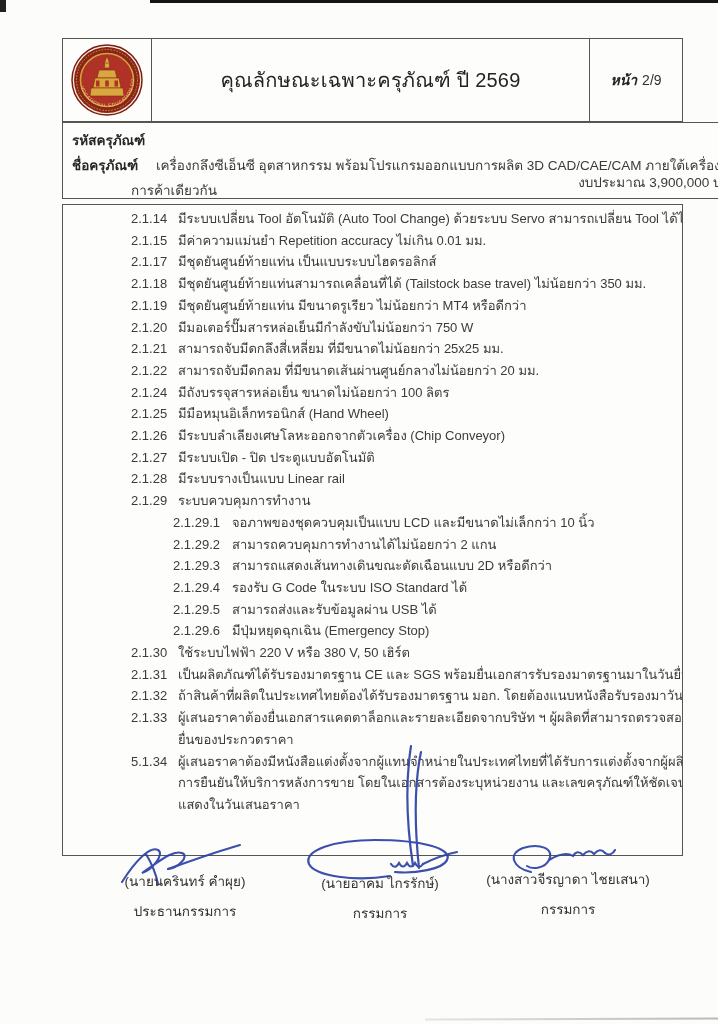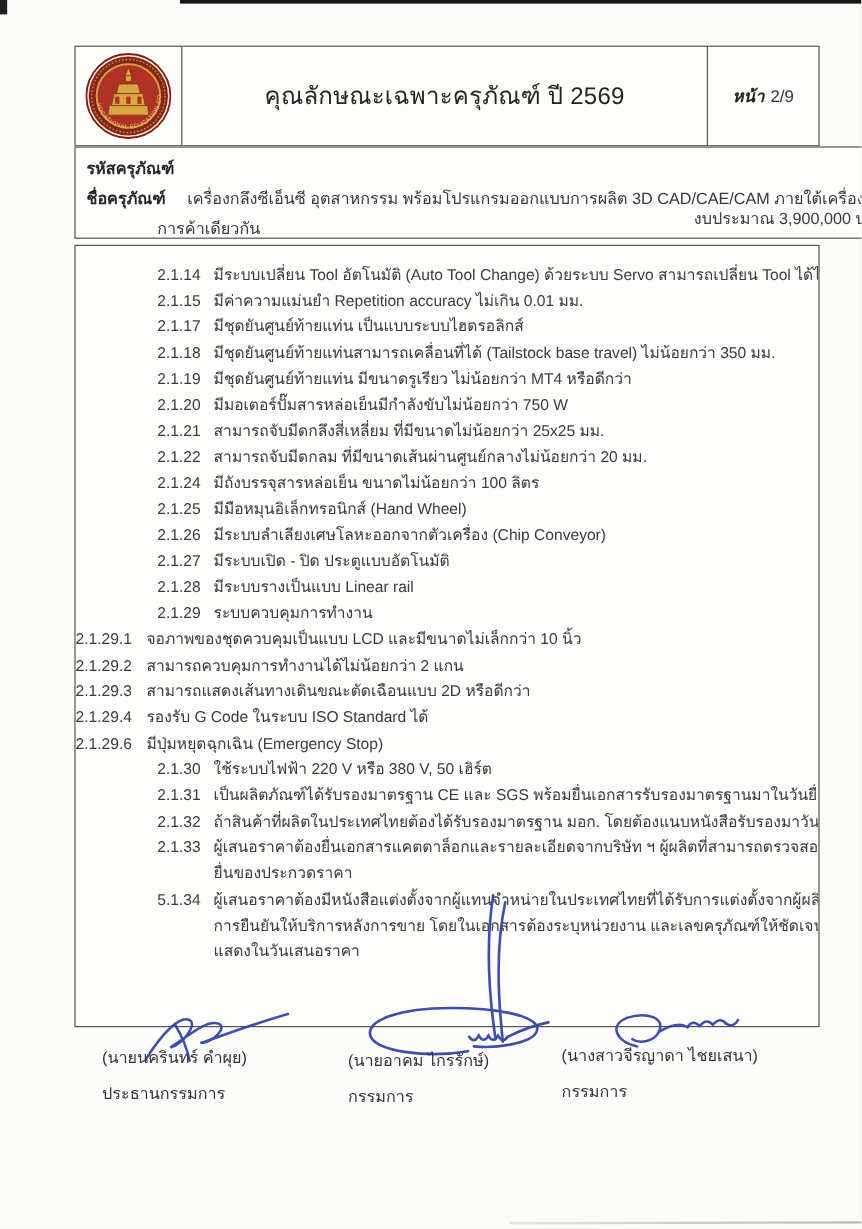--- a/index.html
+++ b/index.html
@@ -19,29 +19,29 @@
   .page-cell{width:92px;display:flex;align-items:center;justify-content:center;gap:5px;font-size:14px;color:#333;}
   .page-cell .lbl{font-weight:bold;color:#242423;font-style:italic;}
   #info-box{left:62px;top:122px;width:686px;height:77px;font-size:13.5px;}
   .info-line{position:absolute;white-space:nowrap;}
   .blabel{font-weight:bold;color:#262626;}
   #info-code{left:9px;top:6px;}
   #info-name{left:9px;top:31px;}
   #info-name .val{margin-left:14px;}
   #info-name2{left:68px;top:56px;text-align:right;}
   #info-budget{right:9px;top:48px;}
-  #spec-box{left:62px;top:204px;width:621px;height:652px;padding-top:13px;overflow:hidden;}
+  #spec-box{left:62px;top:204px;width:621px;height:652px;padding-top:3px;overflow:hidden;}
   .spec-item{display:flex;font-size:13px;line-height:21.7px;color:#3b3b3b;}
   .spec-item .num{flex:none;}
   .level0 .num{margin-left:68px;width:47px;}
-  .level1 .num{width:59px;}
+  .level1 .num{margin-left:110px;width:59px;}
   .lines{flex:1;min-width:0;}
   .lines div{white-space:nowrap;overflow:hidden;}
   
-  .sig-block{position:absolute;font-size:13.5px;color:#333;}
+  .sig-block{position:absolute;text-align:center;font-size:13.5px;color:#333;}
   #sig-b1{left:85px;top:870px;width:200px;}
   #sig-b2{left:290px;top:872px;width:180px;}
   #sig-b3{left:468px;top:868px;width:200px;}
   .sig-role{margin-top:8px;}
   .ink{position:absolute;pointer-events:none;}
   #ink1{left:112px;top:840px;}
   #ink2{left:295px;top:738px;}
   #ink3{left:497px;top:840px;}
 </style>
 </head>
@@ -202,20 +202,26 @@
           <div>สามารถแสดงเส้นทางเดินขณะตัดเฉือนแบบ 2D หรือดีกว่า</div>
         </div>
       </div>
       <div class="spec-item level1">
         <span class="num">2.1.29.4</span>
         <div class="lines">
           <div>รองรับ G Code ในระบบ ISO Standard ได้</div>
         </div>
       </div>
       <div class="spec-item level1">
+        <span class="num">2.1.29.5</span>
+        <div class="lines">
+          <div>สามารถส่งและรับข้อมูลผ่าน USB ได้</div>
+        </div>
+      </div>
+      <div class="spec-item level1">
         <span class="num">2.1.29.6</span>
         <div class="lines">
           <div>มีปุ่มหยุดฉุกเฉิน (Emergency Stop)</div>
         </div>
       </div>
       <div class="spec-item level0">
         <span class="num">2.1.30</span>
         <div class="lines">
           <div>ใช้ระบบไฟฟ้า 220 V หรือ 380 V, 50 เฮิร์ต</div>
         </div>

